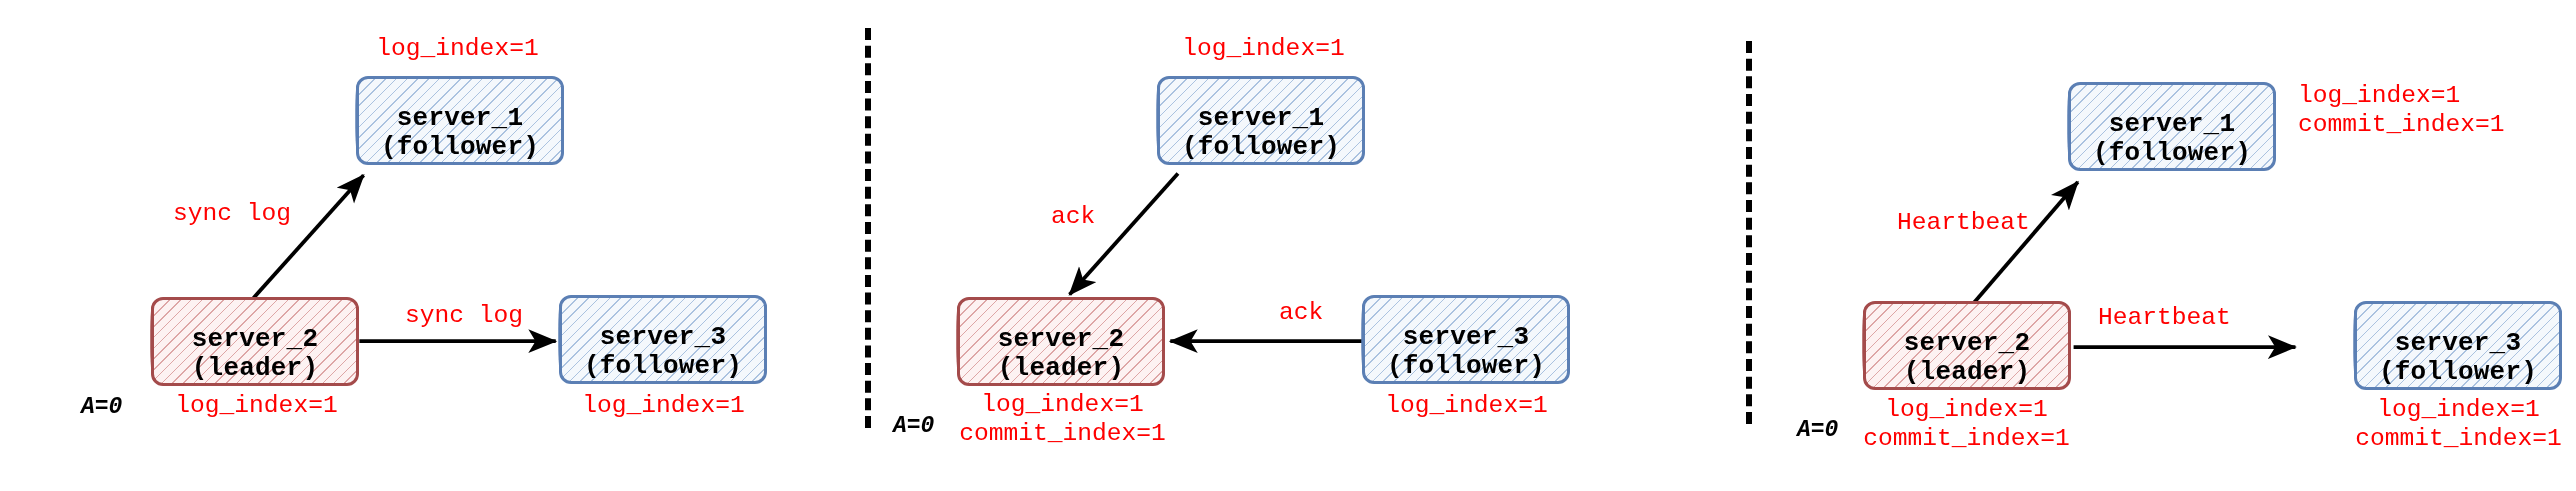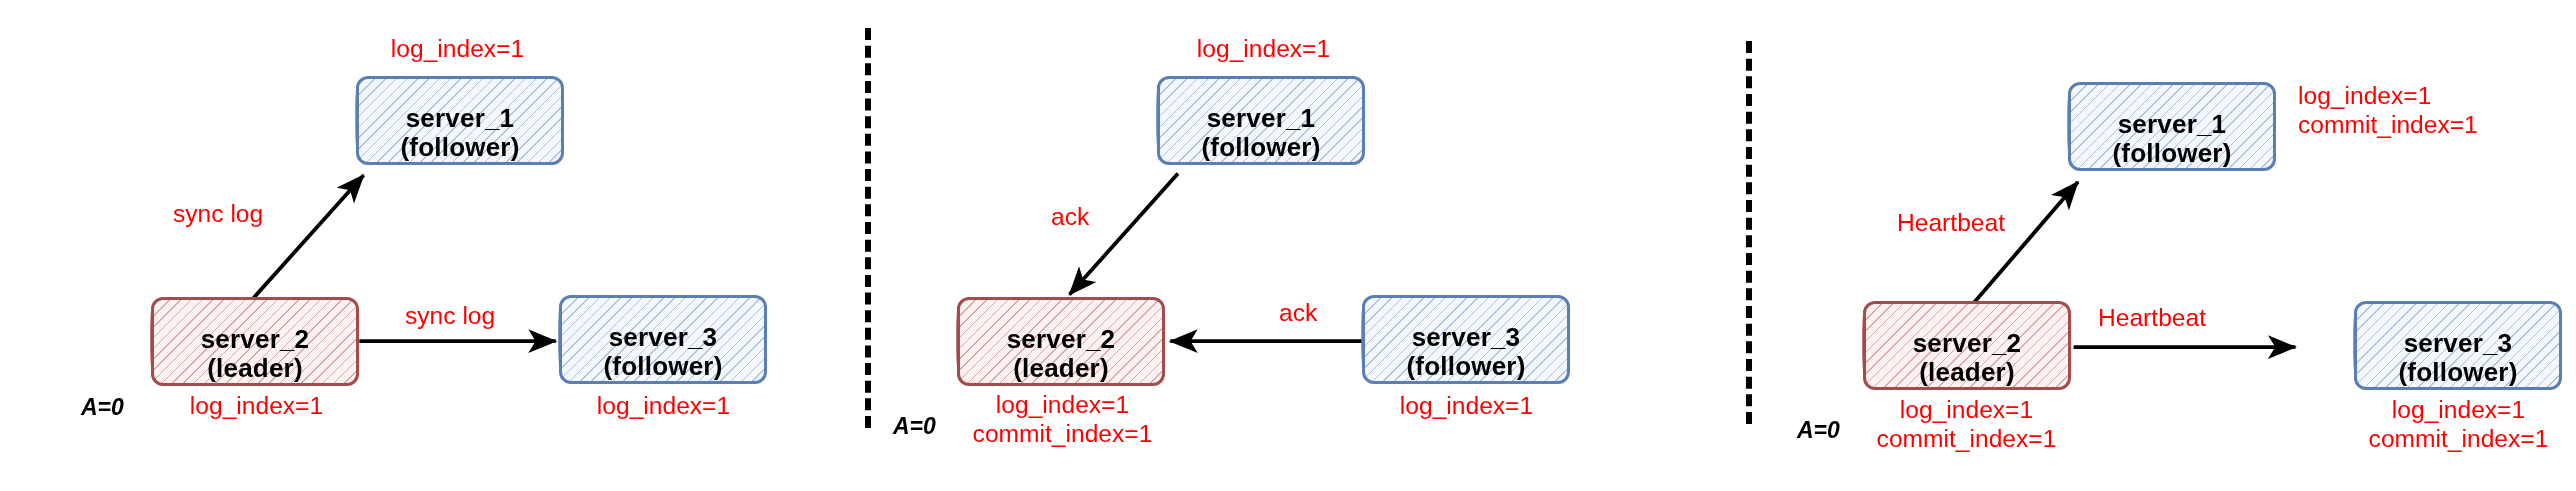--- a/index.html
+++ b/index.html
@@ -9,20 +9,21 @@
   }
   body {
     font-family: "Liberation Sans", sans-serif;
   }
   #root {
     position: relative;
     width: 2576px;
     height: 458px;
     background: #ffffff;
     overflow: hidden;
+    font-family: Liberation Mono, monospace;
   }
   .panel {
     position: absolute;
     top: 0;
     height: 491px;
   }
   .divider {
     position: absolute;
     width: 0;
     border-left: 6px dashed #000000;

